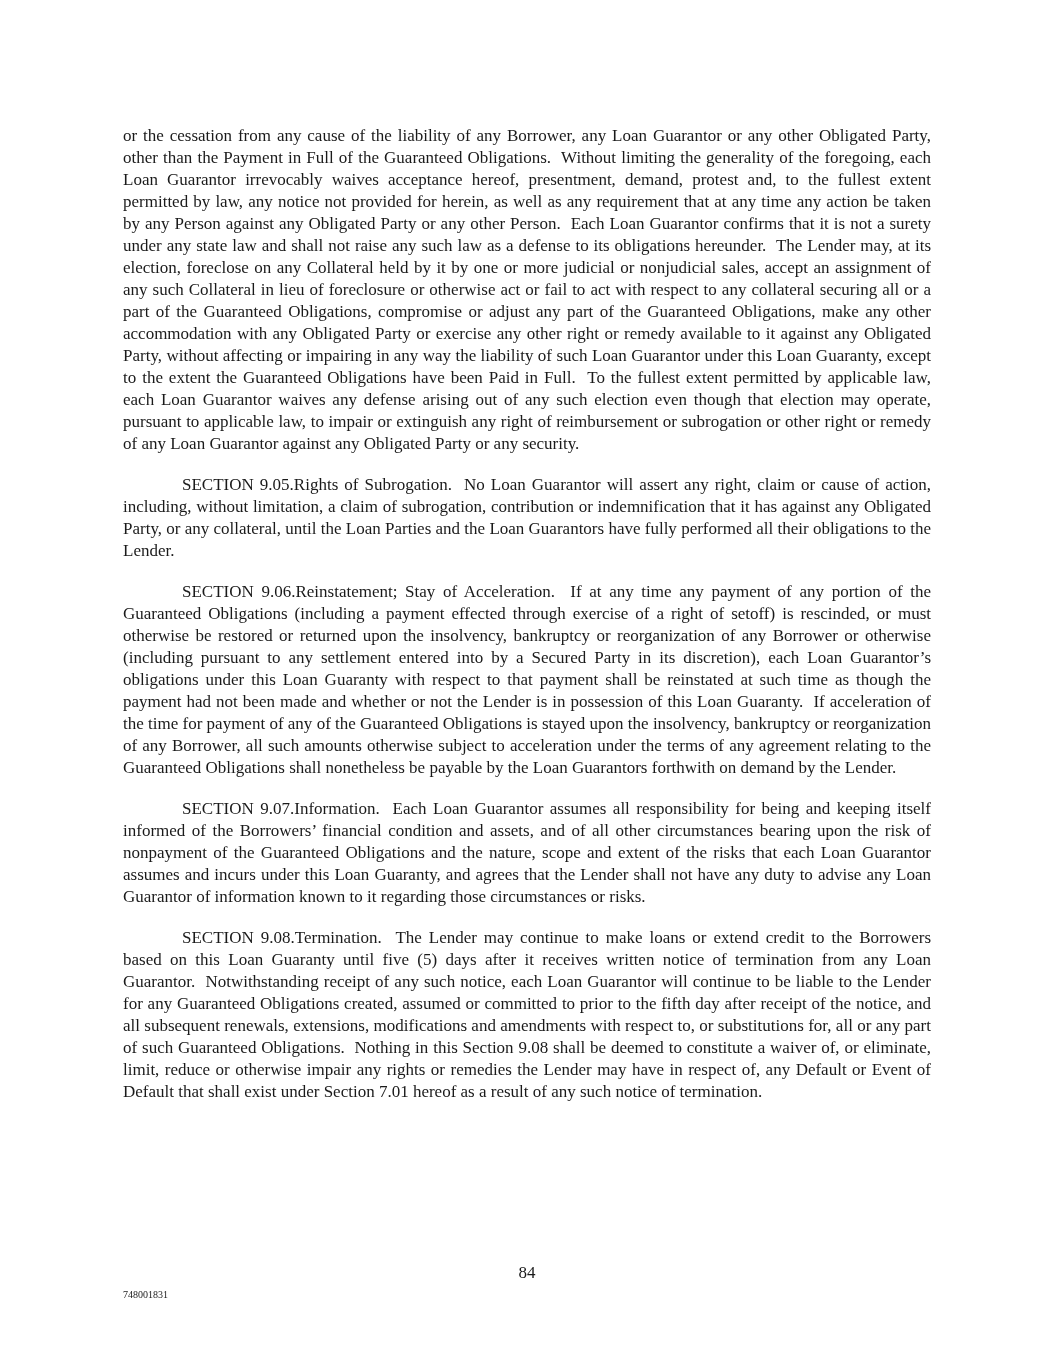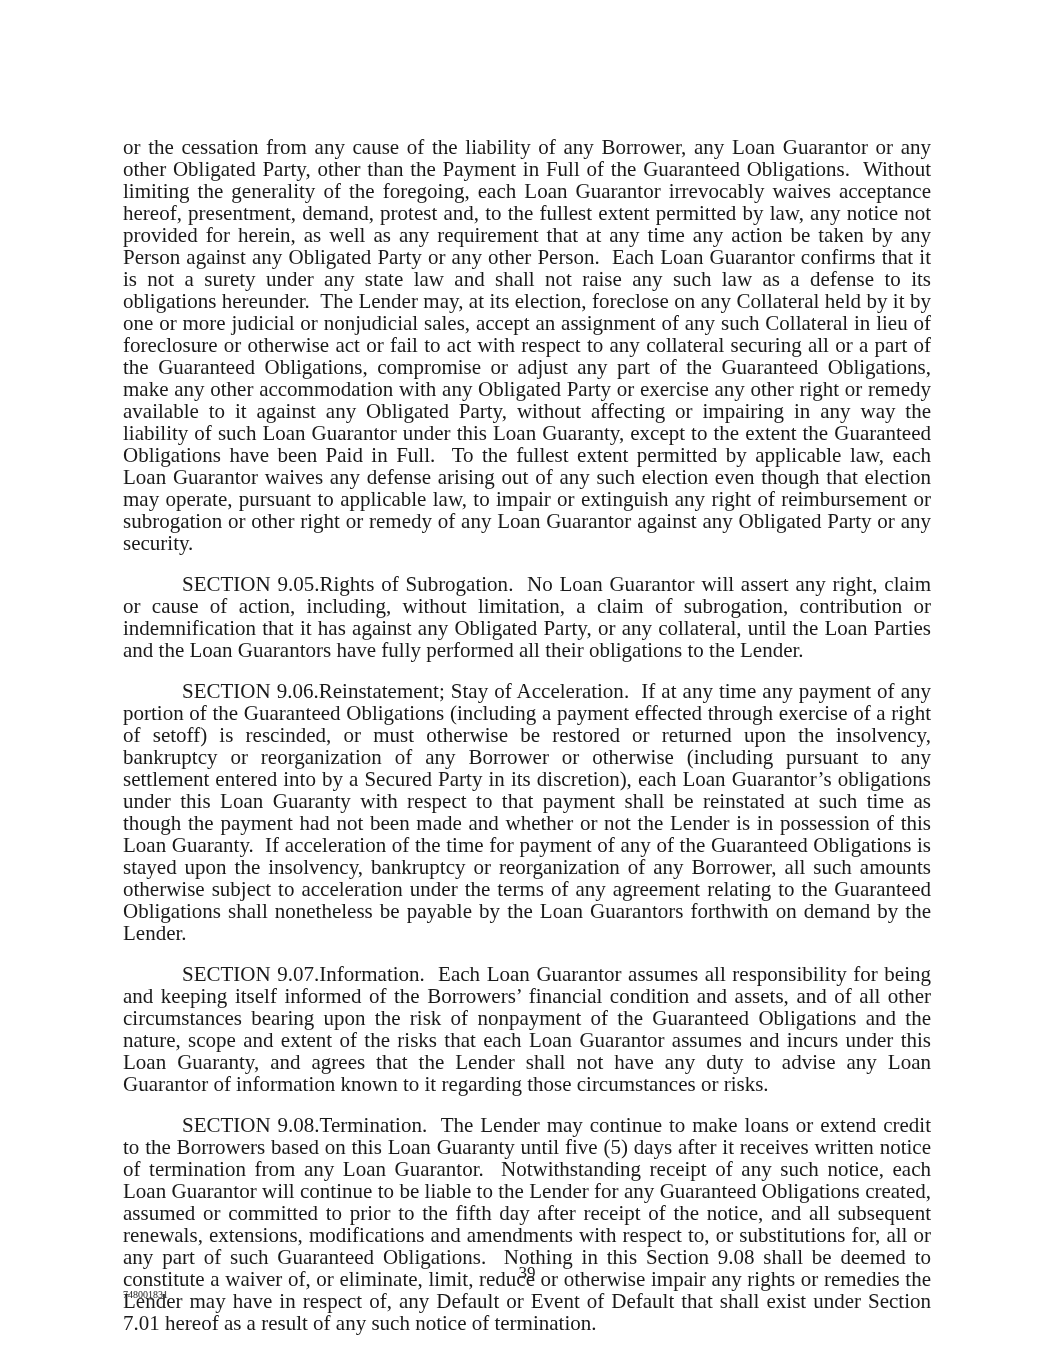--- a/index.html
+++ b/index.html
@@ -15,24 +15,24 @@
     color: #1a1a1a;
     overflow: hidden;
   }
   .content {
     position: absolute;
     left: 123px;
     top: 120px;
     width: 808px;
   }
   .para {
-    font-size: 21px;
+    font-size: 17px;
     line-height: 22px;
     text-align: justify;
-    margin: 16px 0 19px 0;
+    margin: 5px 0 19px 0;
   }
   .para.sect {
     text-indent: 59px;
   }
   .u {
   }
   .page-number {
     position: absolute;
     top: 1262px;
     left: 123px;
@@ -57,15 +57,15 @@
 
   <p class="para sect"><span>SECTION 9.05.</span><span class="u">Rights of Subrogation</span><span>.&nbsp; No Loan Guarantor will assert any right, claim or cause of action, including, without limitation, a claim of subrogation, contribution or indemnification that it has against any Obligated Party, or any collateral, until the Loan Parties and the Loan Guarantors have fully performed all their obligations to the Lender.</span></p>
 
   <p class="para sect"><span>SECTION 9.06.</span><span class="u">Reinstatement; Stay of Acceleration</span><span>.&nbsp; If at any time any payment of any portion of the Guaranteed Obligations (including a payment effected through exercise of a right of setoff) is rescinded, or must otherwise be restored or returned upon the insolvency, bankruptcy or reorganization of any Borrower or otherwise (including pursuant to any settlement entered into by a Secured Party in its discretion), each Loan Guarantor’s obligations under this Loan Guaranty with respect to that payment shall be reinstated at such time as though the payment had not been made and whether or not the Lender is in possession of this Loan Guaranty.&nbsp; If acceleration of the time for payment of any of the Guaranteed Obligations is stayed upon the insolvency, bankruptcy or reorganization of any Borrower, all such amounts otherwise subject to acceleration under the terms of any agreement relating to the Guaranteed Obligations shall nonetheless be payable by the Loan Guarantors forthwith on demand by the Lender.</span></p>
 
   <p class="para sect"><span>SECTION 9.07.</span><span class="u">Information</span><span>.&nbsp;  Each Loan Guarantor assumes all responsibility for being and keeping itself informed of the Borrowers’ financial condition and assets, and of all other circumstances bearing upon the risk of nonpayment of the Guaranteed Obligations and the nature, scope and extent of the risks that each Loan Guarantor assumes and incurs under this Loan Guaranty, and agrees that the Lender shall not have any duty to advise any Loan Guarantor of information known to it regarding those circumstances or risks.</span></p>
 
   <p class="para sect"><span>SECTION 9.08.</span><span class="u">Termination</span><span>.&nbsp; The Lender may continue to make loans or extend credit to the Borrowers based on this Loan Guaranty until five (5) days after it receives written notice of termination from any Loan Guarantor.&nbsp; Notwithstanding receipt of any such notice, each Loan Guarantor will continue to be liable to the Lender for any Guaranteed Obligations created, assumed or committed to prior to the fifth day after receipt of the notice, and all subsequent renewals, extensions, modifications and amendments with respect to, or substitutions for, all or any part of such Guaranteed Obligations.&nbsp; Nothing in this </span><span class="u">Section 9.08</span><span> shall be deemed to constitute a waiver of, or eliminate, limit, reduce or otherwise impair any rights or remedies the Lender may have in respect of, any Default or Event of </span><span>Default that shall exist under </span><span class="u">Section 7.01</span><span> hereof as a result of any such notice of termination.</span></p>
 </div>
 
-<div class="page-number">39</div>
+<div class="page-number">84</div>
 
 <div class="doc-id">748001831</div>
 
 </body></html>

